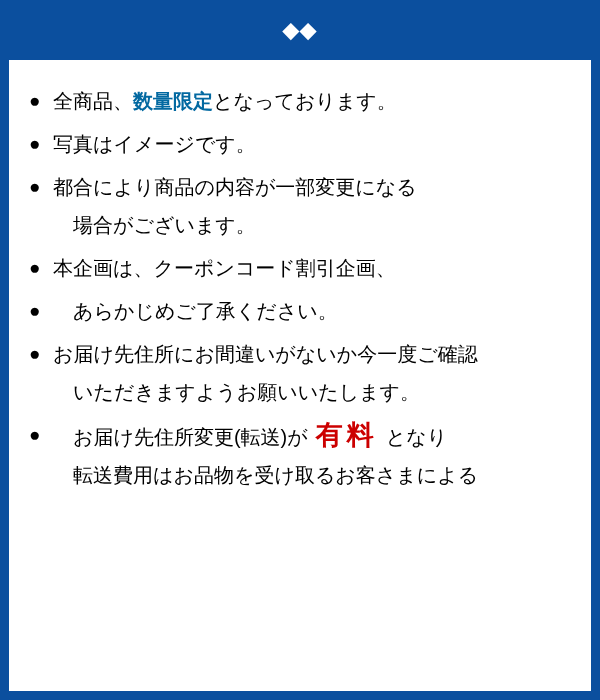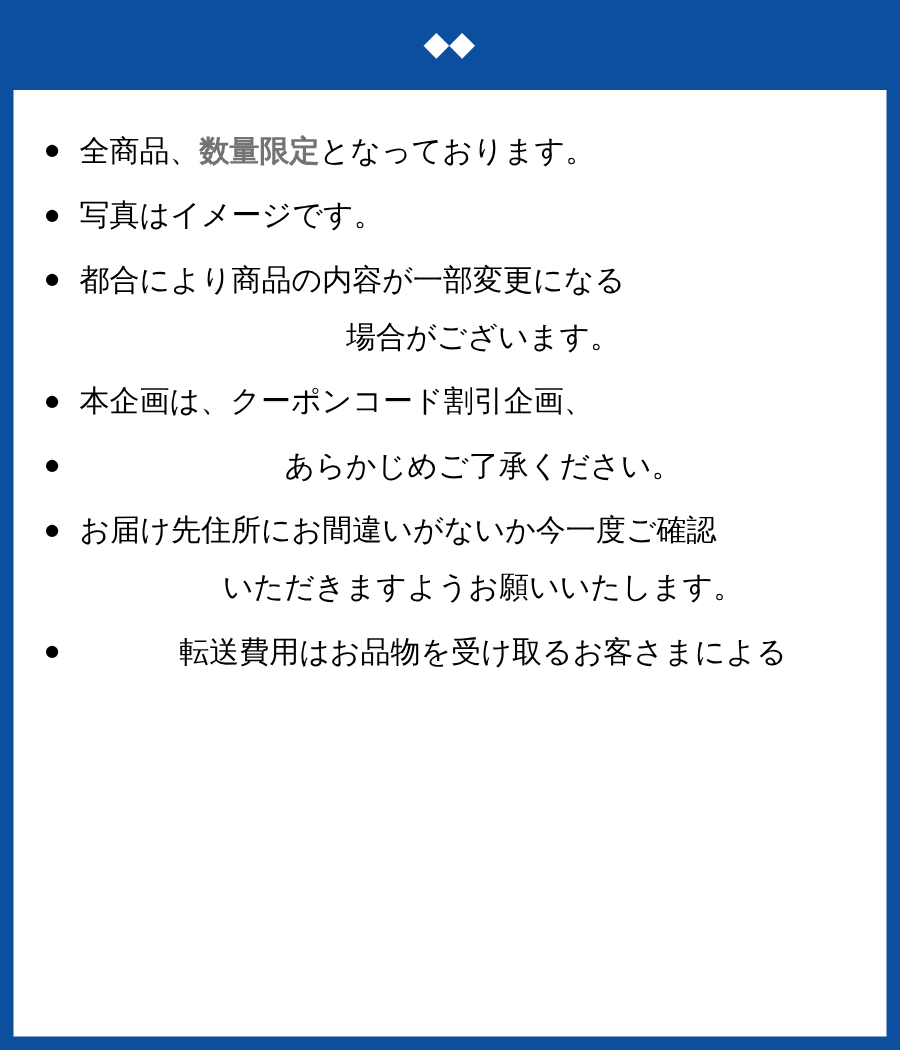--- a/index.html
+++ b/index.html
@@ -65,24 +65,23 @@
     flex: 1 1 auto;
   }
   .line {
     font-size: 20px;
     line-height: 38px;
     color: #000000;
     white-space: nowrap;
   }
   .line.indent {
     padding-left: 20px;
-    text-align: center;
   }
   .em-red {
-    color: #737373;
+    color: #0369a1;
     font-weight: bold;
   }
   .em-big-red {
     color: #cc0000;
     font-weight: bold;
     font-size: 27px;
     letter-spacing: 4px;
     padding: 0 8px;
   }
 </style>
@@ -132,19 +131,20 @@
         <div class="note">
           <div class="bullet">●</div>
           <div class="note-lines">
             <div class="line"><span>お届け先住所にお間違いがないか今一度ご確認</span></div>
             <div class="line indent"><span>いただきますようお願いいたします。</span></div>
           </div>
         </div>
         <div class="note">
           <div class="bullet">●</div>
           <div class="note-lines">
+            <div class="line indent"><span>お届け先住所変更(転送)が</span><span class="em-big-red">有料</span><span>となり</span></div>
             <div class="line indent"><span>転送費用はお品物を受け取るお客さまによる</span></div>
           </div>
         </div>
       </div>
   </div>
 
 </div>
 
 </body></html>

